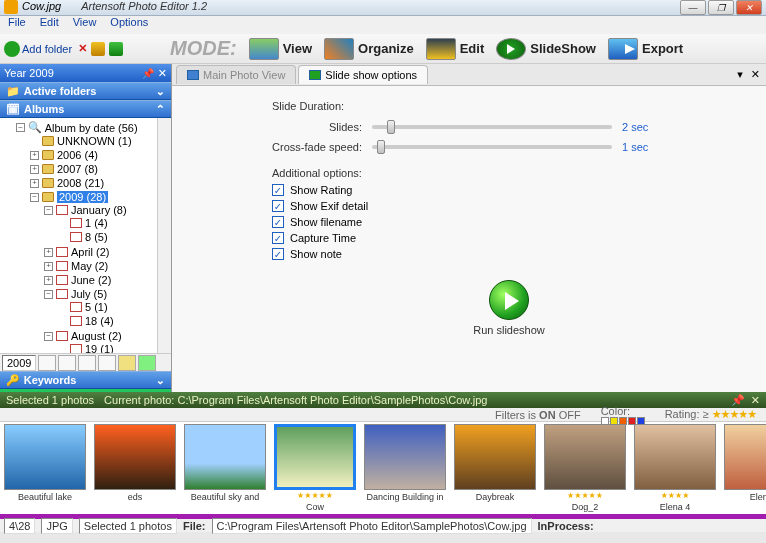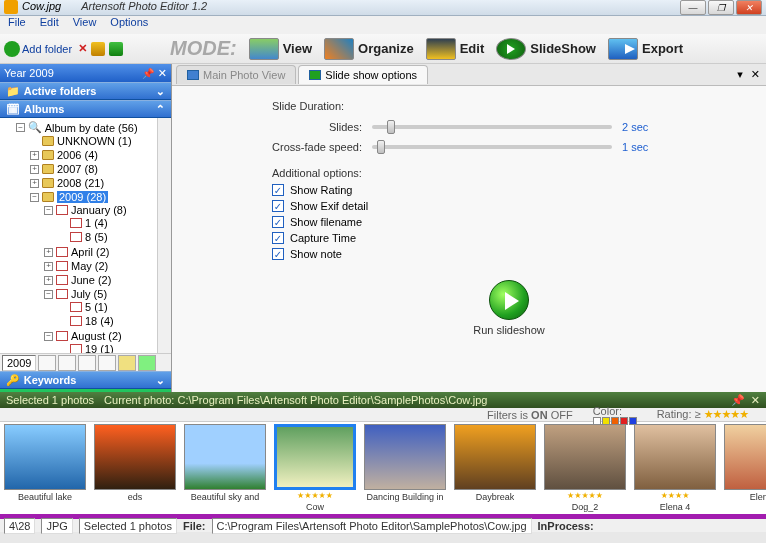--- a/index.html
+++ b/index.html
@@ -69,21 +69,21 @@
 .chk { width:12px; height:12px; border:1px solid #2060c0; background:#fff; display:flex; align-items:center; justify-content:center; color:#2060c0; font-size:10px; }
 .play-big { width:40px; height:40px; border-radius:50%; background:radial-gradient(circle at 35% 35%, #a0ff60, #20a020 60%, #106010); margin: 20px auto 4px; position:relative; cursor:pointer; border:1px solid #0a500a; }
 .play-big::after { content:''; position:absolute; left:15px; top:11px; border-left:14px solid #fff; border-top:9px solid transparent; border-bottom:9px solid transparent; }
 .run-label { text-align:center; color:#333; }
 
 
 .sel-bar { height: 16px; background: linear-gradient(#508040,#305020); color:#e8f0c0; display:flex; align-items:center; padding: 0 6px; gap: 10px; font-size:10px; }
 .sel-bar .right { margin-left:auto; display:flex; gap:6px; }
 
 
-.filter-row { height: 14px; background:#f0f0f0; display:flex; align-items:center; padding: 0 18px; gap: 20px; font-size:10px; color:#666; border-bottom:1px solid #ccc; }
+.filter-row { height: 14px; background:#f0f0f0; display:flex; align-items:center; padding: 0 10px; gap: 20px; font-size:10px; color:#666; border-bottom:1px solid #ccc; }
 .filter-row .spacer { flex:1; }
 .color-sw { display:flex; gap:1px; }
 .color-sw span { width:8px; height:8px; border:1px solid #888; }
 .stars { color:#f0b000; letter-spacing:-1px; }
 
 
 .thumbs { height: 92px; background:#fff; display:flex; align-items:flex-start; padding: 2px 4px; gap: 8px; overflow:hidden; }
 .thumb-item { display:flex; flex-direction:column; align-items:center; gap:2px; width: 86px; }
 .thumb-img { width:82px; height:66px; border:1px solid #888; background:linear-gradient(#88aaff,#446622); position:relative; cursor:pointer; }
 .thumb-img.selected { border:3px solid #2080f0; }

